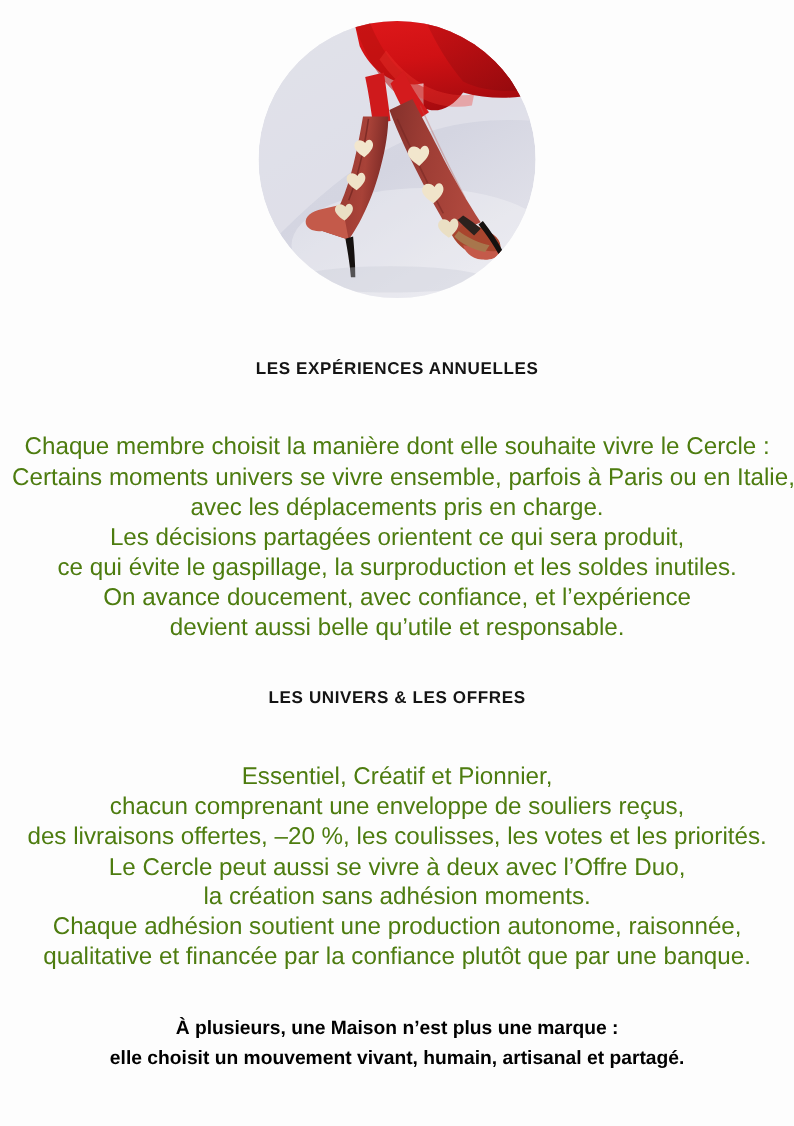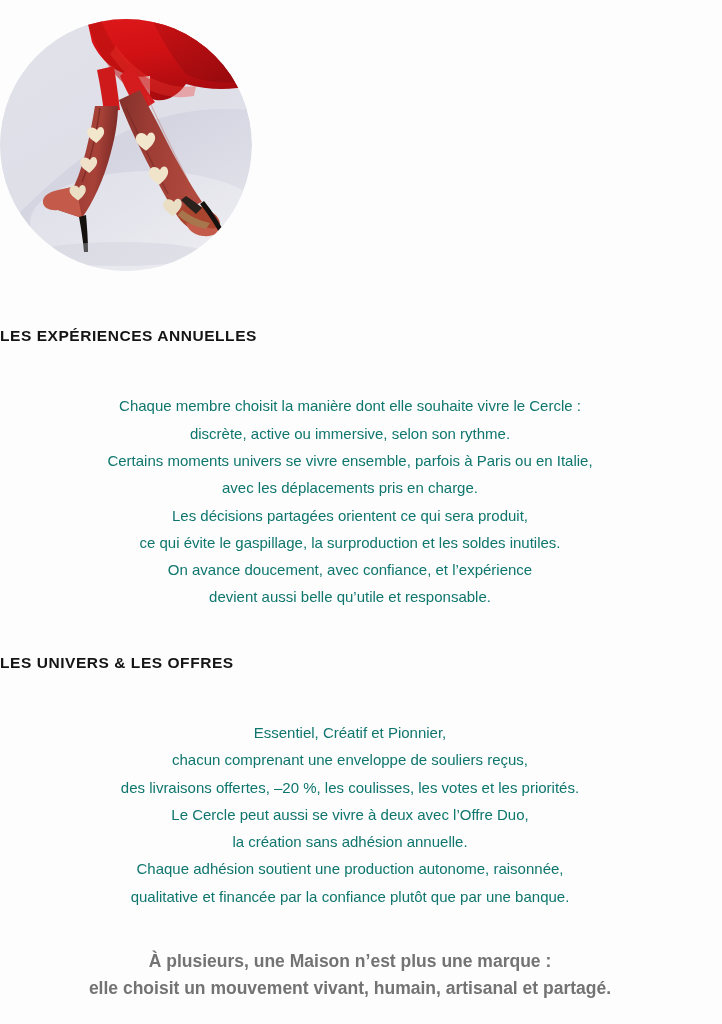--- a/index.html
+++ b/index.html
@@ -17,21 +17,21 @@
     position: relative;
     -webkit-font-smoothing: antialiased;
   }
 
   .page {
     width: 722px;
     height: 1024px;
     position: relative;
     display: flex;
     flex-direction: column;
-    align-items: flex-start;
+    align-items: center;
     box-sizing: border-box;
   }
 
   
   .hero {
     width: 252px;
     height: 254px;
     margin-top: 18px;
     border-radius: 50%;
     overflow: hidden;
@@ -46,36 +46,36 @@
     font-weight: bold;
     letter-spacing: 0.55px;
     text-align: center;
     color: #141414;
     line-height: 1.2;
     white-space: pre;
   }
 
   .body-block {
     text-align: center;
-    font-size: 15px;
+    font-size: 22px;
     line-height: 27.3px;
     font-weight: 400;
-    color: #0f766e;
+    color: #4d7c0f;
     font-stretch: condensed;
     width: 700px;
   }
   .body-block .ln { display: block; white-space: pre; }
   .body-block .ln.strong { font-weight: normal; }
 
   .closing-block {
     text-align: center;
     font-size: 17.5px;
     line-height: 27.3px;
     font-weight: bold;
-    color: #737373;
+    color: #000000;
     width: 700px;
   }
   .closing-block .ln { display: block; white-space: pre; }
 
   
   .sp-hero-to-h1   { height: 42px; }
   .sp-h1-to-body   { height: 34px; }
   .sp-body-to-h2   { height: 30px; }
   .sp-h2-to-body2  { height: 34px; }
   .sp-body2-to-end { height: 38px; }
@@ -168,41 +168,40 @@
   </div>
 
   <div class="sp-hero-to-h1"></div>
 
   <h2 class="section-heading">LES EXPÉRIENCES ANNUELLES</h2>
 
   <div class="sp-h1-to-body"></div>
 
   <div class="body-block">
     <span class="ln">Chaque membre choisit la manière dont elle souhaite vivre le Cercle :</span>
-    <span class="ln">discrète, active ou immersive, selon son rythme.</span>
     <span class="ln">Certains moments univers se vivre ensemble, parfois à Paris ou en Italie,</span>
     <span class="ln">avec les déplacements pris en charge.</span>
     <span class="ln">Les décisions partagées orientent ce qui sera produit,</span>
     <span class="ln">ce qui évite le gaspillage, la surproduction et les soldes inutiles.</span>
     <span class="ln">On avance doucement, avec confiance, et l’expérience</span>
     <span class="ln">devient aussi belle qu’utile et responsable.</span>
   </div>
 
   <div class="sp-body-to-h2"></div>
 
   <h2 class="section-heading">LES UNIVERS &amp; LES OFFRES</h2>
 
   <div class="sp-h2-to-body2"></div>
 
   <div class="body-block">
     <span class="ln strong">Essentiel, Créatif et Pionnier,</span>
     <span class="ln">chacun comprenant une enveloppe de souliers reçus,</span>
     <span class="ln">des livraisons offertes, –20 %, les coulisses, les votes et les priorités.</span>
     <span class="ln">Le Cercle peut aussi se vivre à deux avec l’Offre Duo,</span>
-    <span class="ln">la création sans adhésion annuelle.</span>
+    <span class="ln">la création sans adhésion moments.</span>
     <span class="ln">Chaque adhésion soutient une production autonome, raisonnée,</span>
     <span class="ln">qualitative et financée par la confiance plutôt que par une banque.</span>
   </div>
 
   <div class="sp-body2-to-end"></div>
 
   <div class="closing-block">
     <span class="ln">À plusieurs, une Maison n’est plus une marque :</span>
     <span class="ln">elle choisit un mouvement vivant, humain, artisanal et partagé.</span>
   </div>

